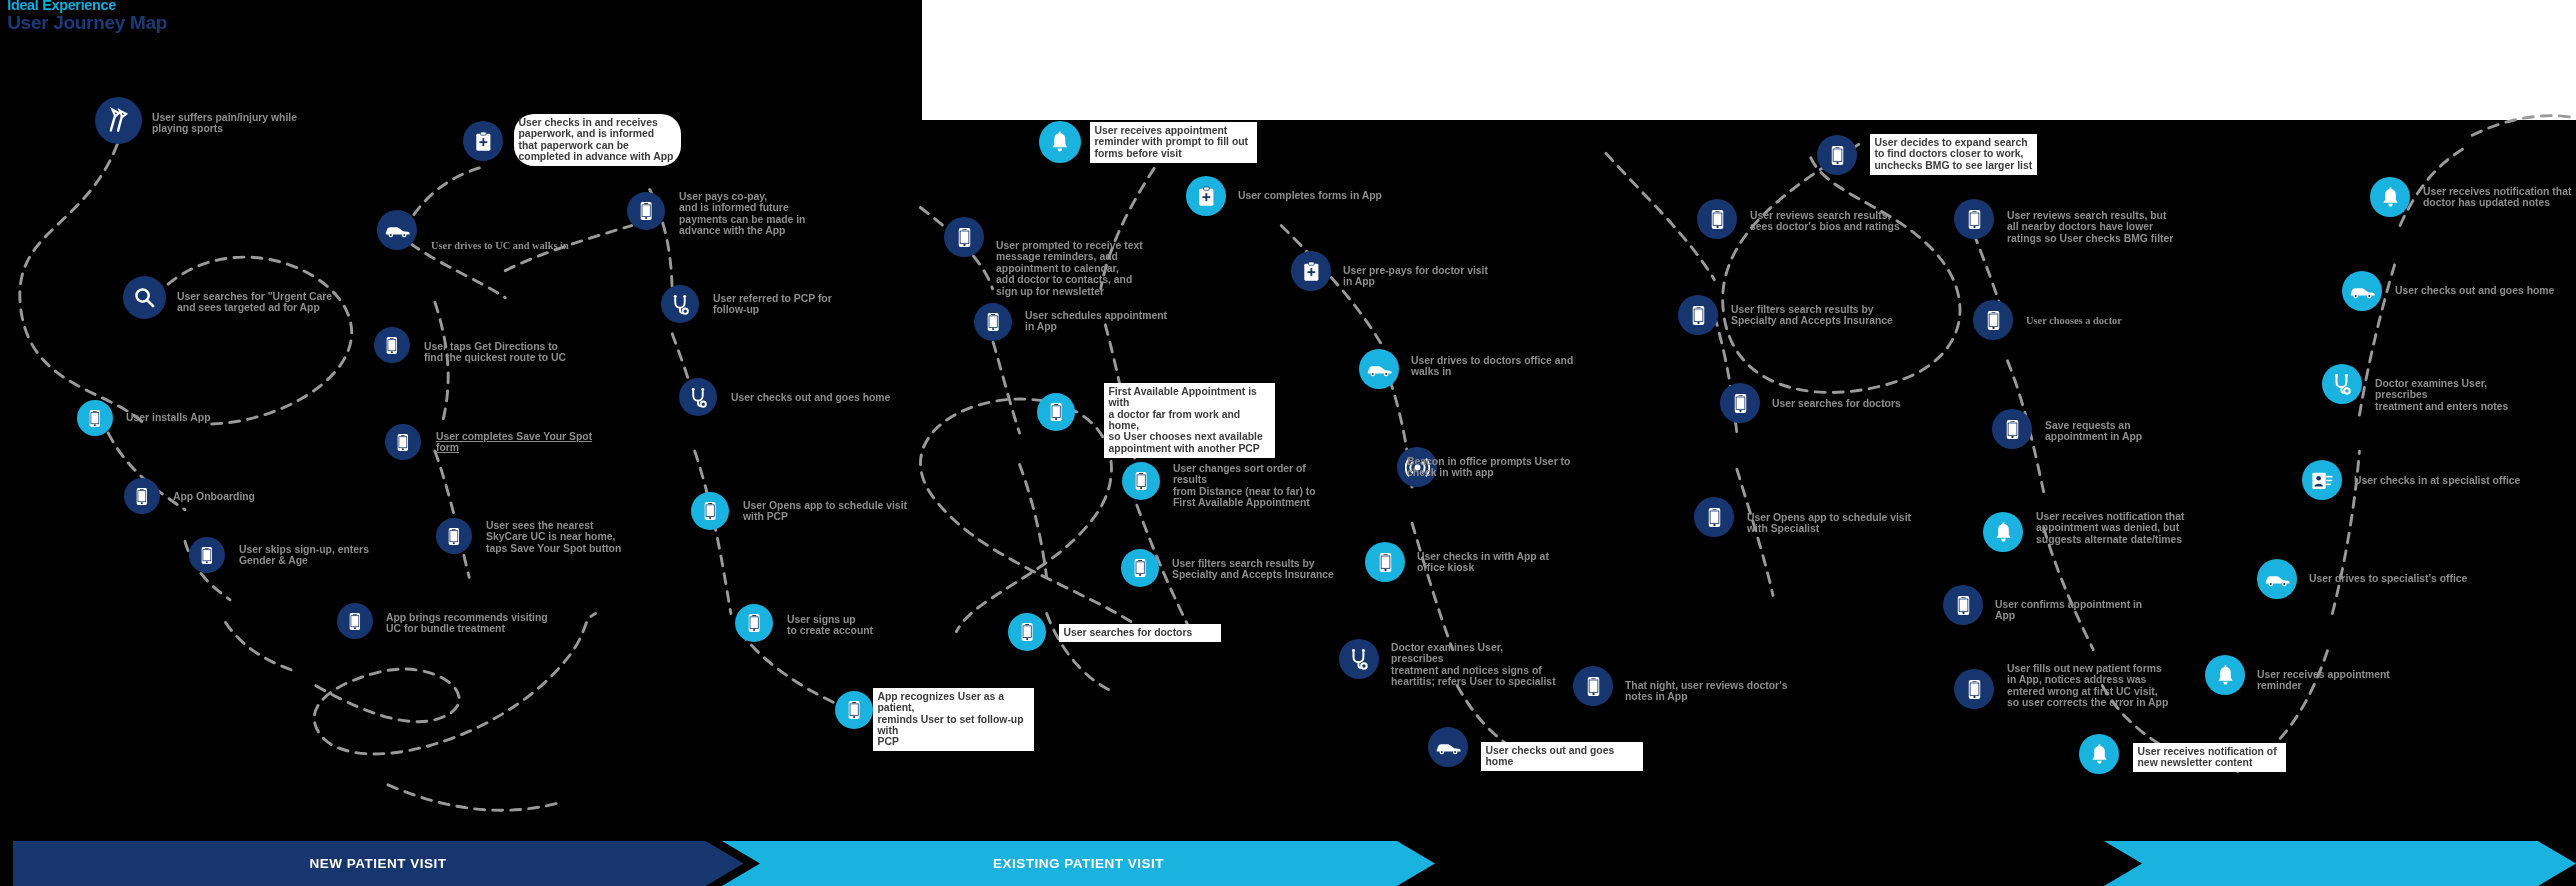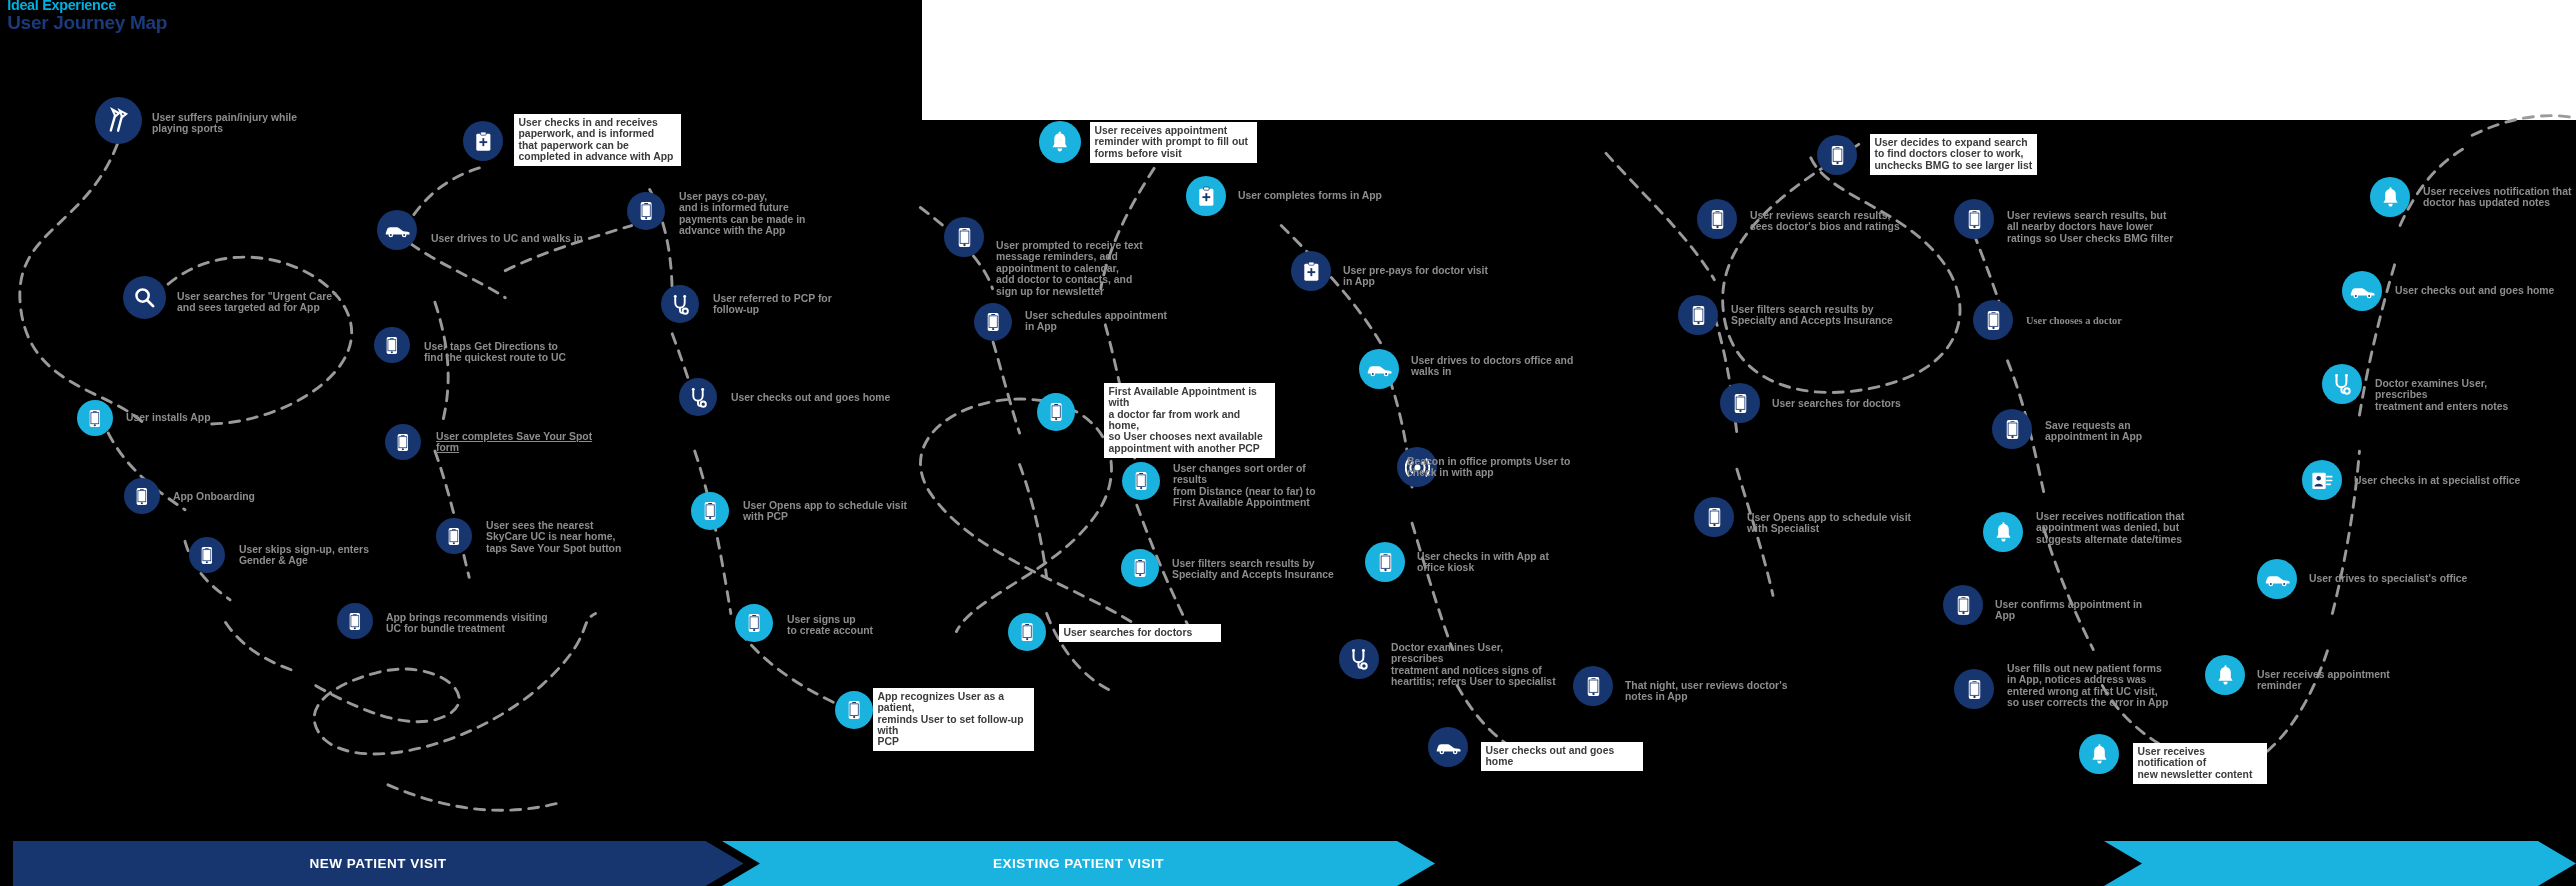--- a/index.html
+++ b/index.html
@@ -157,21 +157,21 @@
         <span>
           <svg width="27" height="16.7" viewBox="0 0 30 17">
             <path d="M2 11.4 L3.4 7.6 C4 6 5.2 5.2 7 5.2 L13.6 5.2 C15 5.2 16 5.6 17.2 6.5 L21.4 9.6 L26.2 10.1 C27.6 10.3 28.4 11 28.4 12 L28.4 13.2 L2 13.2 Z" fill="#ffffff"></path>
             <circle cx="7.6" cy="13.6" r="2.6" fill="#ffffff"></circle>
             <circle cx="7.6" cy="13.6" r="1.1" fill="#17356e"></circle>
             <circle cx="22.4" cy="13.6" r="2.6" fill="#ffffff"></circle>
             <circle cx="22.4" cy="13.6" r="1.1" fill="#17356e"></circle>
           </svg>
         </span>
       </div>
-      <div class="lbl" style="left: 431px; top: 233px; width: 162px;">User drives to UC and walks in</div>
+      <div class="lbl" style="left: 431px; top: 240px; width: 162px; font-family: Liberation Serif, serif;">User drives to UC and walks in</div>
       <div class="node" style="left: 374px; top: 327px; width: 36px; height: 36px;">
         <span>
           <svg width="11.7" height="19" viewBox="0 0 14 22">
             <rect x="0.8" y="0.8" width="12.4" height="20.4" rx="2" fill="#ffffff"></rect>
             <rect x="2.4" y="3.4" width="9.2" height="13.4" fill="#17356e" opacity=".0"></rect>
             <rect x="4.6" y="2" width="4.8" height="1" rx=".5" fill="#17356e"></rect>
             <circle cx="7" cy="19.1" r="1.25" fill="#17356e"></circle>
             <rect x="2.3" y="4" width="9.4" height="13.3" fill="none" stroke="#17356e" stroke-width=".9"></rect>
           </svg>
         </span>
@@ -208,21 +208,21 @@
       <div class="node" style="left: 463px; top: 121px; width: 40px; height: 40px;">
         <span>
           <svg width="16.7" height="21" viewBox="0 0 18 22">
             <rect x="1.4" y="2.6" width="15.2" height="18.4" rx="1.6" fill="#ffffff"></rect>
             <rect x="6" y="0.8" width="6" height="3.4" rx="1" fill="#ffffff" stroke="#17356e" stroke-width=".8"></rect>
             <line x1="9" y1="7.4" x2="9" y2="16" stroke="#17356e" stroke-width="2"></line>
             <line x1="4.8" y1="11.7" x2="13.2" y2="11.7" stroke="#17356e" stroke-width="2"></line>
           </svg>
         </span>
       </div>
-      <div class="cal" style="left: 514px; top: 114px; width: 167px;">User checks in and receives
+      <div class="cal" style="left: 514px; top: 114px; width: 167px; border-radius: 20px;">User checks in and receives
 paperwork, and is informed
 that paperwork can be
 completed in advance with App</div>
       <div class="node" style="left: 627px; top: 192px; width: 38px; height: 38px;">
         <span>
           <svg width="12.3" height="20" viewBox="0 0 14 22">
             <rect x="0.8" y="0.8" width="12.4" height="20.4" rx="2" fill="#ffffff"></rect>
             <rect x="2.4" y="3.4" width="9.2" height="13.4" fill="#17356e" opacity=".0"></rect>
             <rect x="4.6" y="2" width="4.8" height="1" rx=".5" fill="#17356e"></rect>
             <circle cx="7" cy="19.1" r="1.25" fill="#17356e"></circle>
@@ -651,21 +651,21 @@
 reminder</div>
       <div class="node cy" style="left: 2079px; top: 734px; width: 40px; height: 40px;">
         <span>
           <svg width="19" height="21" viewBox="0 0 20 22">
             <path d="M10 2 C6.6 2 4.4 4.4 4.4 8 L4.4 13 L2.6 16.4 L17.4 16.4 L15.6 13 L15.6 8 C15.6 4.4 13.4 2 10 2 Z" fill="#ffffff"></path>
             <rect x="8.9" y="0.2" width="2.2" height="2.2" rx="1.1" fill="#ffffff"></rect>
             <path d="M7.6 17.6 C7.9 19.6 8.8 20.6 10 20.6 C11.2 20.6 12.1 19.6 12.4 17.6 Z" fill="#ffffff"></path>
           </svg>
         </span>
       </div>
-      <div class="cal" style="left: 2133px; top: 743px; width: 134px;">User receives notification of
+      <div class="cal" style="left: 2133px; top: 743px; width: 153px;">User receives notification of
 new newsletter content</div>
       <div class="node cy" style="left: 2257px; top: 559px; width: 40px; height: 40px;">
         <span>
           <svg width="27" height="16.7" viewBox="0 0 30 17">
             <path d="M2 11.4 L3.4 7.6 C4 6 5.2 5.2 7 5.2 L13.6 5.2 C15 5.2 16 5.6 17.2 6.5 L21.4 9.6 L26.2 10.1 C27.6 10.3 28.4 11 28.4 12 L28.4 13.2 L2 13.2 Z" fill="#ffffff"></path>
             <circle cx="7.6" cy="13.6" r="2.6" fill="#ffffff"></circle>
             <circle cx="7.6" cy="13.6" r="1.1" fill="#17356e"></circle>
             <circle cx="22.4" cy="13.6" r="2.6" fill="#ffffff"></circle>
             <circle cx="22.4" cy="13.6" r="1.1" fill="#17356e"></circle>
           </svg>

